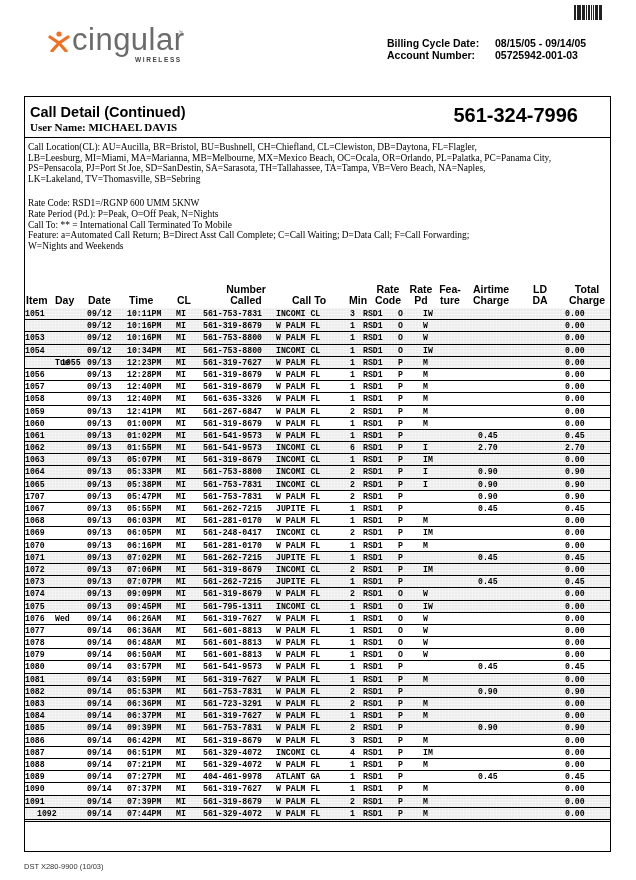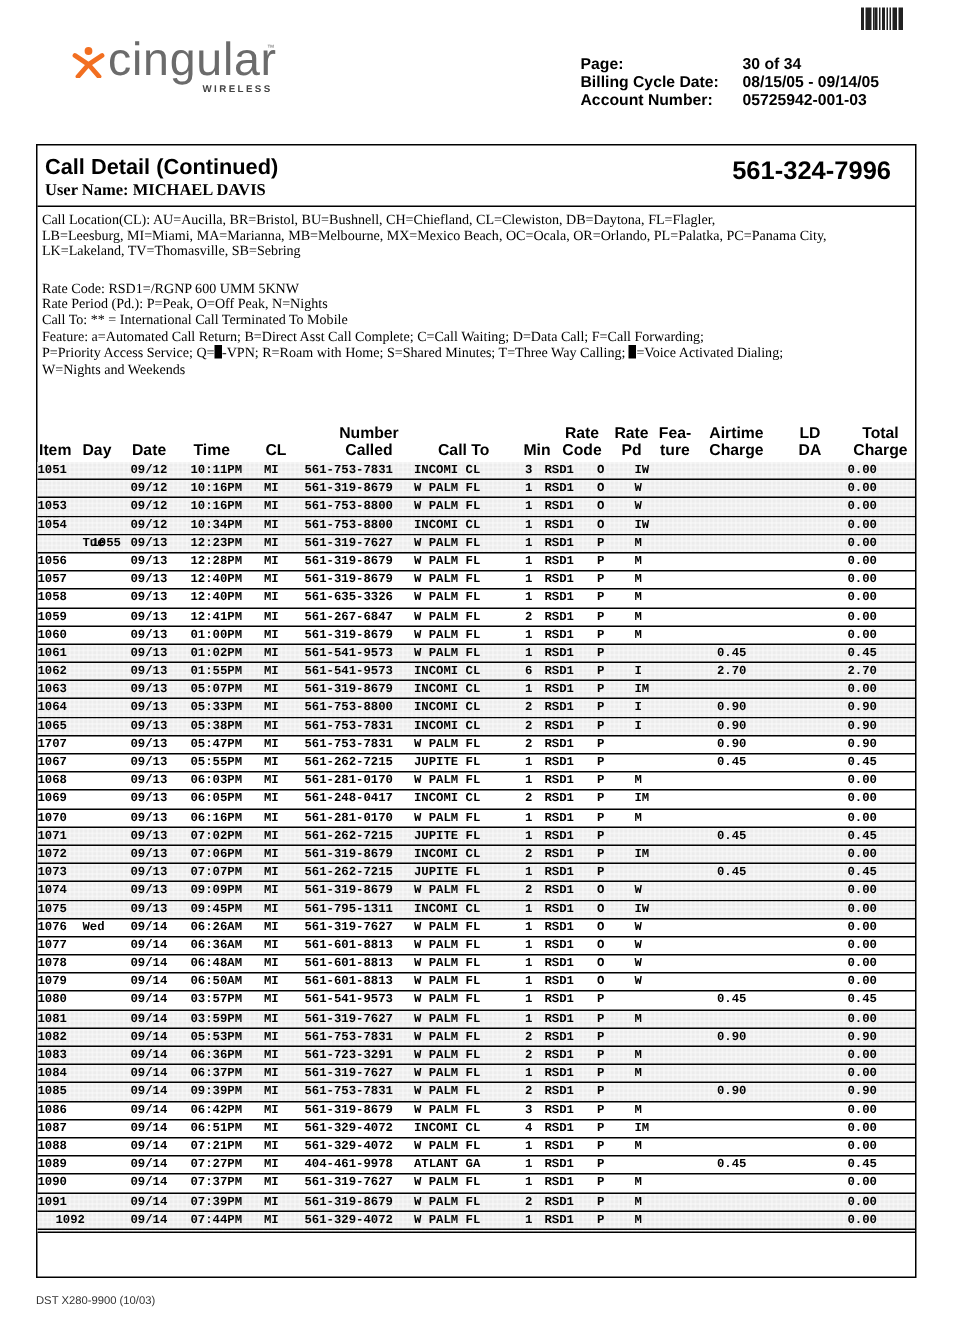--- a/index.html
+++ b/index.html
@@ -14,21 +14,21 @@
   .logo-tm { position: absolute; left: 130px; top: 5px; font-size: 5px; color: #777; }
   .logo-wireless { position: absolute; left: 87px; top: 32px; font-size: 6.5px; font-weight: bold; letter-spacing: 1.6px; color: #444; }
 
   .acct { position: absolute; left: 387px; top: 37px; font-size: 10.5px; font-weight: bold; line-height: 12px; }
   .acct .row { display: flex; }
   .acct .lbl { width: 108px; }
 
   .frame { position: absolute; left: 24px; top: 96px; width: 587px; height: 756px; border: 1.2px solid #000; box-sizing: border-box; }
   .title-bar { position: absolute; left: 0; top: 0; width: 100%; height: 40px; border-bottom: 1px solid #000; }
   .title { position: absolute; left: 5px; top: 7px; font-size: 14.5px; font-weight: bold; }
-  .phone { position: absolute; right: 16px; top: 7px; font-size: 17px; font-weight: bold; }
+  .phone { position: absolute; right: 32px; top: 7px; font-size: 20px; font-weight: bold; }
   .username { position: absolute; left: 5px; top: 24px; font-family: "Liberation Serif", serif; font-size: 11px; font-weight: bold; }
 
   .legend { position: absolute; left: 3px; top: 45px; width: 578px; font-family: "Liberation Serif", serif; font-size: 9.4px; line-height: 10.6px; }
   .legend p { margin: 0; }
   .legend .gap { height: 14px; }
   .blk { display: inline-block; width: 5px; height: 9px; background: #000; vertical-align: -1px; }
 
   .tbl { position: absolute; left: 0; top: 184px; width: 585px; }
   .thead { position: relative; height: 27px; font-size: 10.5px; font-weight: bold; }
   .thead .h { position: absolute; bottom: 2px; line-height: 11px; text-align: center; }
@@ -64,50 +64,46 @@
     <path d="M2 7 L11 13 L20 7" stroke="#f26f21" stroke-width="3.2" fill="none" stroke-linecap="round"></path>
     <path d="M11 13 L4 21 M11 13 L18 21" stroke="#f26f21" stroke-width="3.2" fill="none" stroke-linecap="round"></path>
   </svg>
   <span class="logo-word">cingular</span>
   <span class="logo-tm">™</span>
   <span class="logo-wireless">WIRELESS</span>
 </div>
 
 <div class="acct">
   <div class="row">
-    <span class="lbl">Page:</span>
-    <span>30 of 34</span>
-  </div>
-  <div class="row">
     <span class="lbl">Billing Cycle Date:</span>
     <span>08/15/05 - 09/14/05</span>
   </div>
   <div class="row">
     <span class="lbl">Account Number:</span>
     <span>05725942-001-03</span>
   </div>
 </div>
 
 <div class="frame">
   <div class="title-bar">
     <span class="title">Call Detail (Continued)</span>
     <span class="phone">561-324-7996</span>
     <span class="username">User Name: MICHAEL DAVIS</span>
   </div>
 
   <div class="legend">
     <p>Call Location(CL):  AU=Aucilla, BR=Bristol, BU=Bushnell, CH=Chiefland, CL=Clewiston, DB=Daytona, FL=Flagler,</p>
     <p>LB=Leesburg, MI=Miami, MA=Marianna, MB=Melbourne, MX=Mexico Beach, OC=Ocala, OR=Orlando, PL=Palatka, PC=Panama City,</p>
+    <p>PS=Pensacola, PJ=Port St Joe, SD=SanDestin, SA=Sarasota, TH=Tallahassee, TA=Tampa, VB=Vero Beach, NA=Naples,</p>
     <p>LK=Lakeland, TV=Thomasville, SB=Sebring</p>
     <div class="gap"></div>
     <p>Rate Code: RSD1=/RGNP 600 UMM 5KNW</p>
     <p>Rate Period (Pd.): P=Peak, O=Off Peak, N=Nights</p>
     <p>Call To: ** = International Call Terminated To Mobile</p>
     <p>Feature: a=Automated Call Return; B=Direct Asst Call Complete; C=Call Waiting; D=Data Call; F=Call Forwarding;</p>
-    <p><span>P=Priority Access Service; Q=</span><span class="blk"></span><span>-VPN; R=Roam with Home; S=Shared Minutes; T=Three Way Calling; </span><span class="blk"></span><span>=Voice Activated Dialing;</span></p>
     <p>W=Nights and Weekends</p>
   </div>
 
   <div class="tbl">
     <div class="thead">
       <div class="h" style="left:1px"><span>Item</span></div>
       <div class="h" style="left:30px"><span>Day</span></div>
       <div class="h" style="left:63px"><span>Date</span></div>
       <div class="h" style="left:104px"><span>Time</span></div>
       <div class="h" style="left:152px"><span>CL</span></div>

